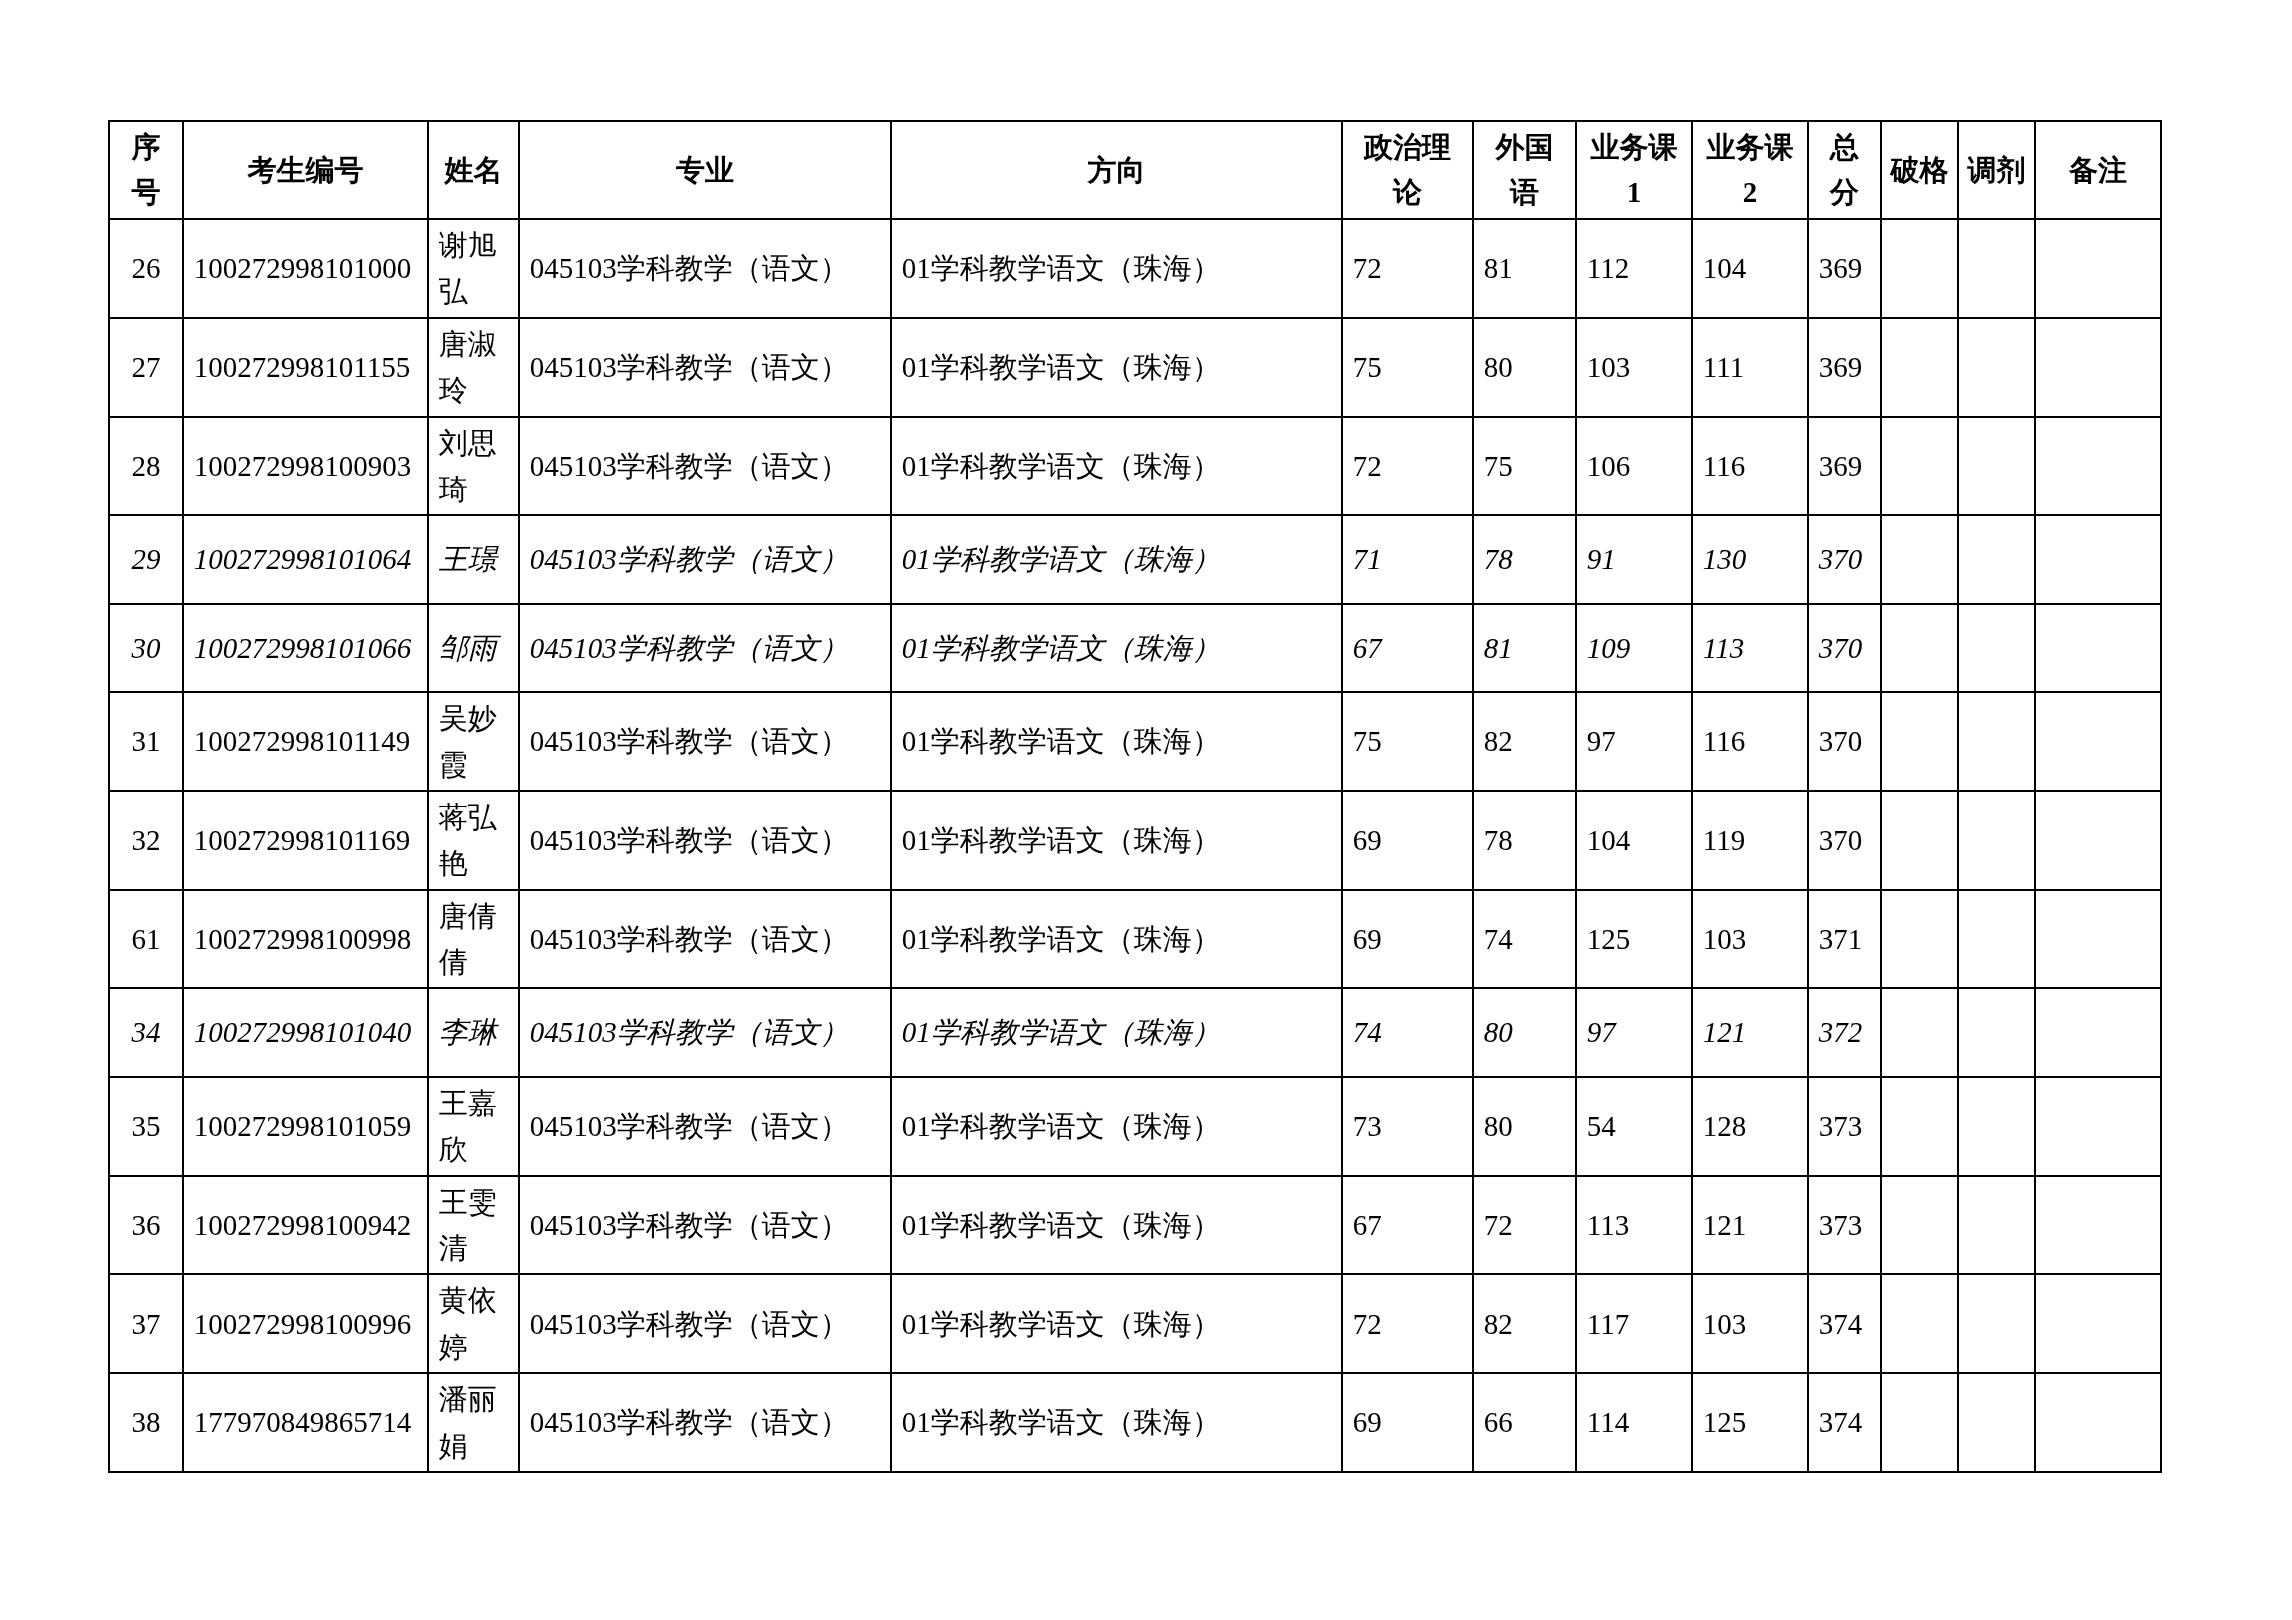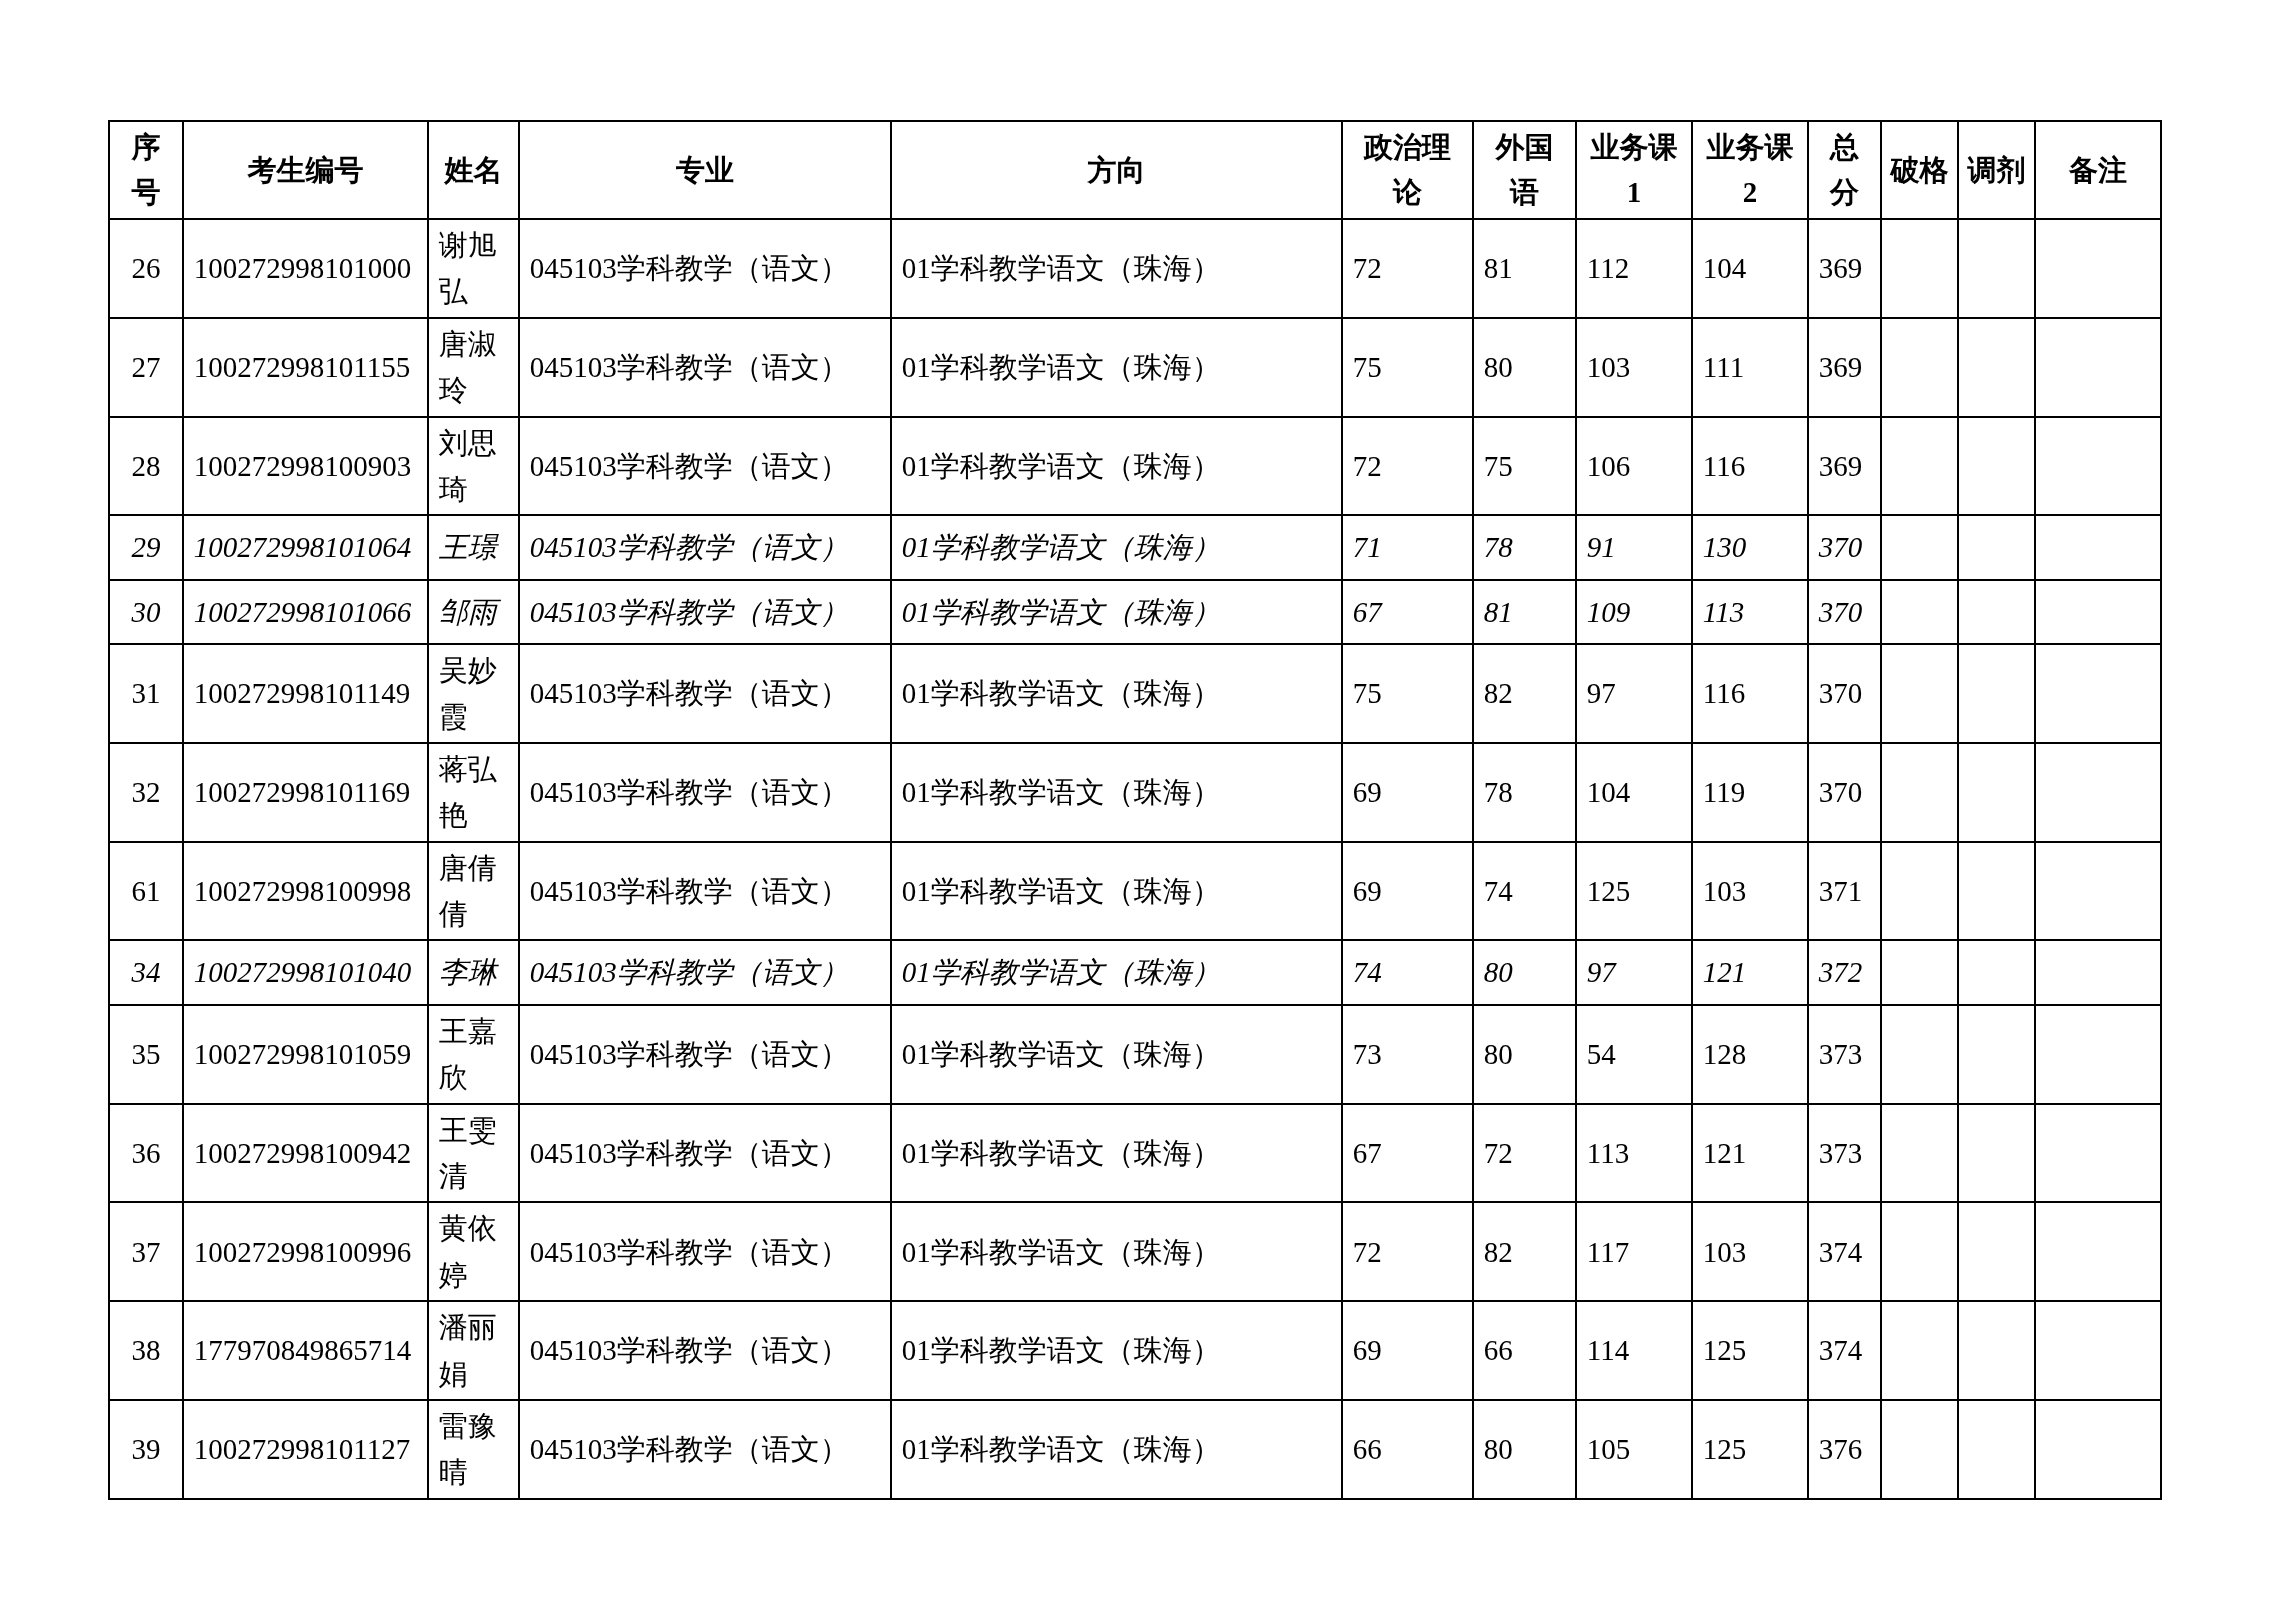--- a/index.html
+++ b/index.html
@@ -32,21 +32,21 @@
     white-space: pre-line;
     padding: 2px 3.9px;
   }
   .score-table td {
     font-size: 29px;
     line-height: 1.6;
     text-align: left;
     padding: 2px 9.8px;
     word-break: break-all;
   }
-  .score-table td.center { text-align: center; padding: 8px 2px; }
+  .score-table td.center { text-align: center; padding: 20px 2px; }
   .score-table td.nowrap { white-space: nowrap; word-break: keep-all; border-radius: 16px; }
   .score-table thead tr { height: 98px; }
   .score-table tr.tall  { height: 97px; }
   .score-table tr.short { height: 49px; font-style: italic; }
   
   col.c0  { width: 74px;  }
   col.c1  { width: 245px; }
   col.c2  { width: 91px;  }
   col.c3  { width: 372px; }
   col.c4  { width: 451px; }
@@ -290,30 +290,15 @@
         <td>01学科教学语文（珠海）</td>
         <td>69</td>
         <td>66</td>
         <td>114</td>
         <td>125</td>
         <td>374</td>
         <td></td>
         <td></td>
         <td></td>
       </tr>
-      <tr class="tall">
-        <td class="center">39</td>
-        <td class="nowrap">100272998101127</td>
-        <td>雷豫晴</td>
-        <td>045103学科教学（语文）</td>
-        <td>01学科教学语文（珠海）</td>
-        <td>66</td>
-        <td>80</td>
-        <td>105</td>
-        <td>125</td>
-        <td>376</td>
-        <td></td>
-        <td></td>
-        <td></td>
-      </tr>
     </tbody>
 </table>
 
 
 </body></html>

